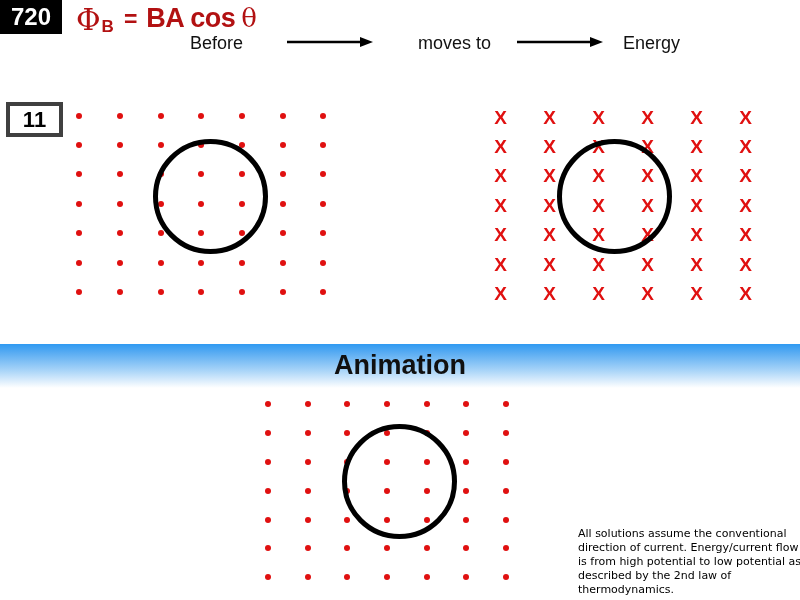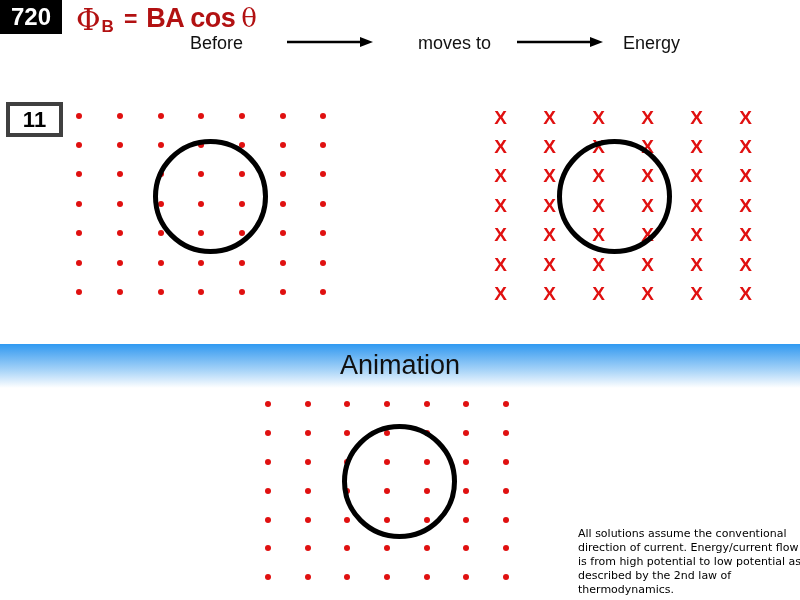--- a/index.html
+++ b/index.html
@@ -76,21 +76,21 @@
     background: transparent;
   }
   .coil-before    { left: 153px; top: 139px; }
   .coil-after     { left: 557px; top: 139px; }
   .coil-animation { left: 342px; top: 424px; }
 
   
   .animation-bar {
     left: 0; top: 344px; width: 800px; height: 44px;
     background: linear-gradient(to bottom, #2f9af2 0%, #55aaf2 18%, #a8d4f8 60%, #ffffff 100%);
-    display: flex; align-items: center; justify-content: center;
+    display: flex; align-items: center; justify-content: center; font-weight: bold;
   }
   .animation-bar .label {
     font-size: 27px; color: #101010; margin-top: -2px;
   }
 
   
   .note {
     left: 578px; top: 527px; width: 226px;
     font-family: "DejaVu Sans", sans-serif;
     font-size: 11px; line-height: 1.27; color: #000000;

